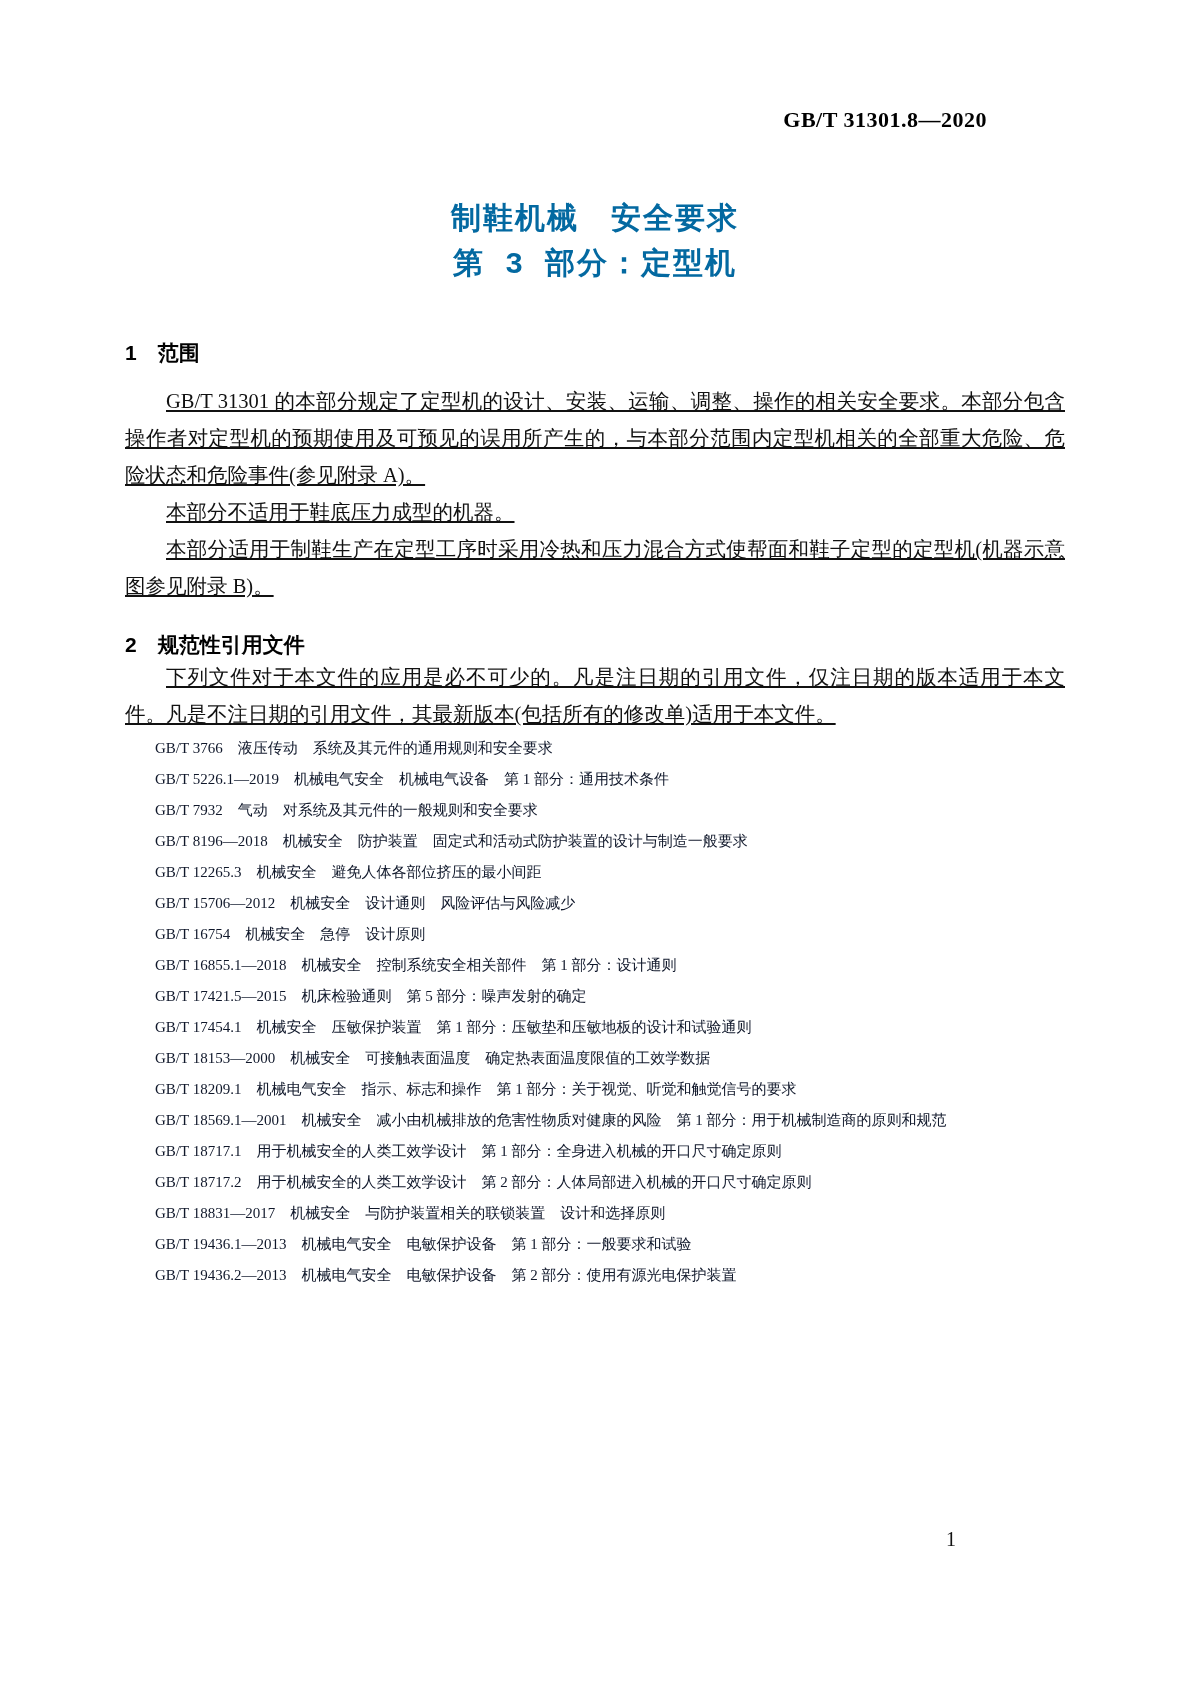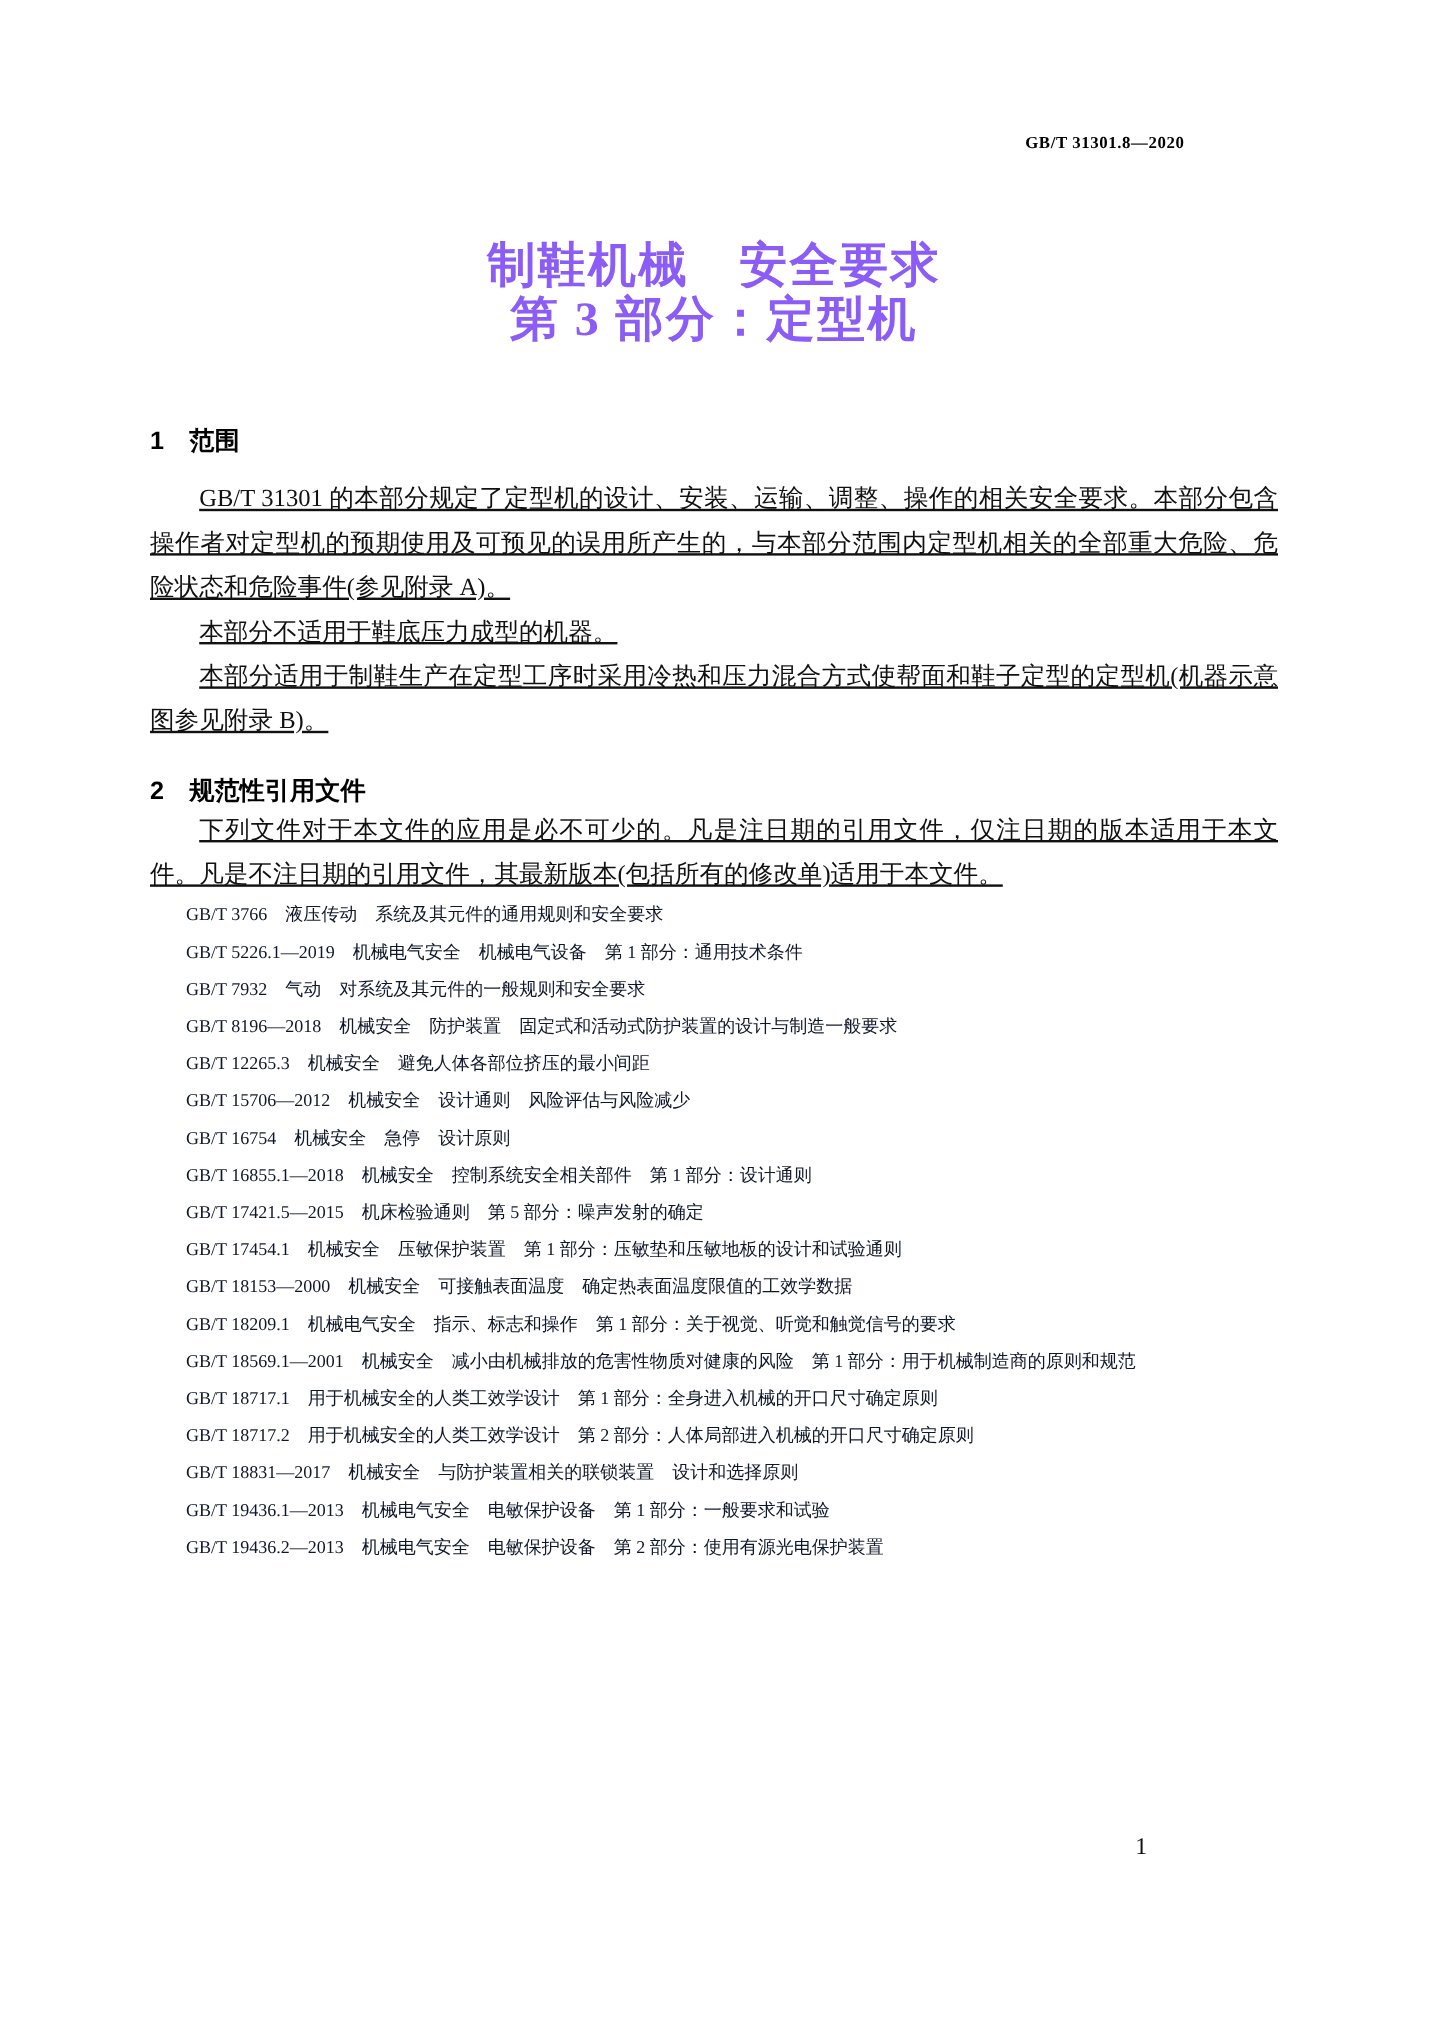--- a/index.html
+++ b/index.html
@@ -15,48 +15,48 @@
     background: #ffffff;
     box-sizing: border-box;
     padding: 108px 126px 0 125px;
     font-family: "Liberation Serif", "DejaVu Serif", serif;
     color: #1a1a1a;
     overflow: hidden;
   }
   .doc-number {
     text-align: right;
     padding-right: 78px;
-    font-size: 14px;
+    font-size: 22px;
     font-weight: bold;
     letter-spacing: 0.5px;
     line-height: 24px;
     color: #000;
   }
   .title {
     margin: 66px 0 0 0;
     text-align: center;
-    font-family: Liberation Serif, serif;
+    font-family: Liberation Mono, monospace;
     font-weight: bold;
-    font-size: 40px;
+    font-size: 30px;
     line-height: 45px;
-    color: #8b5cf6;
+    color: #0369a1;
   }
   .title .title-line {
     display: block;
     letter-spacing: 2px;
   }
   .section-heading {
     margin: 0;
     font-family: "Liberation Sans", "DejaVu Sans", sans-serif;
     font-weight: bold;
     font-size: 21px;
     line-height: 28px;
     color: #000;
   }
-  .section-heading.s1 { margin-top: 66px; }
+  .section-heading.s1 { margin-top: 51px; }
   .section-heading.s2 { margin-top: 26px; }
   .para {
     margin: 0;
     font-size: 20.5px;
     line-height: 37px;
     text-indent: 2em;
     text-align: justify;
     color: #111;
     text-decoration: underline;
   }

